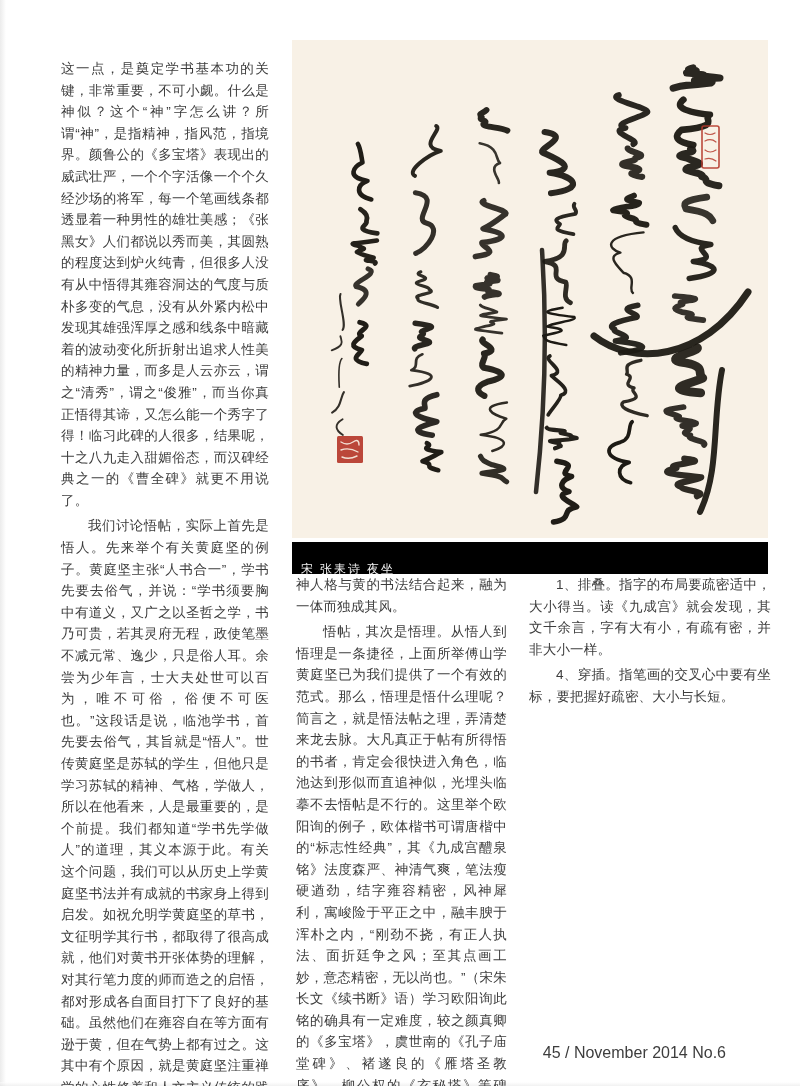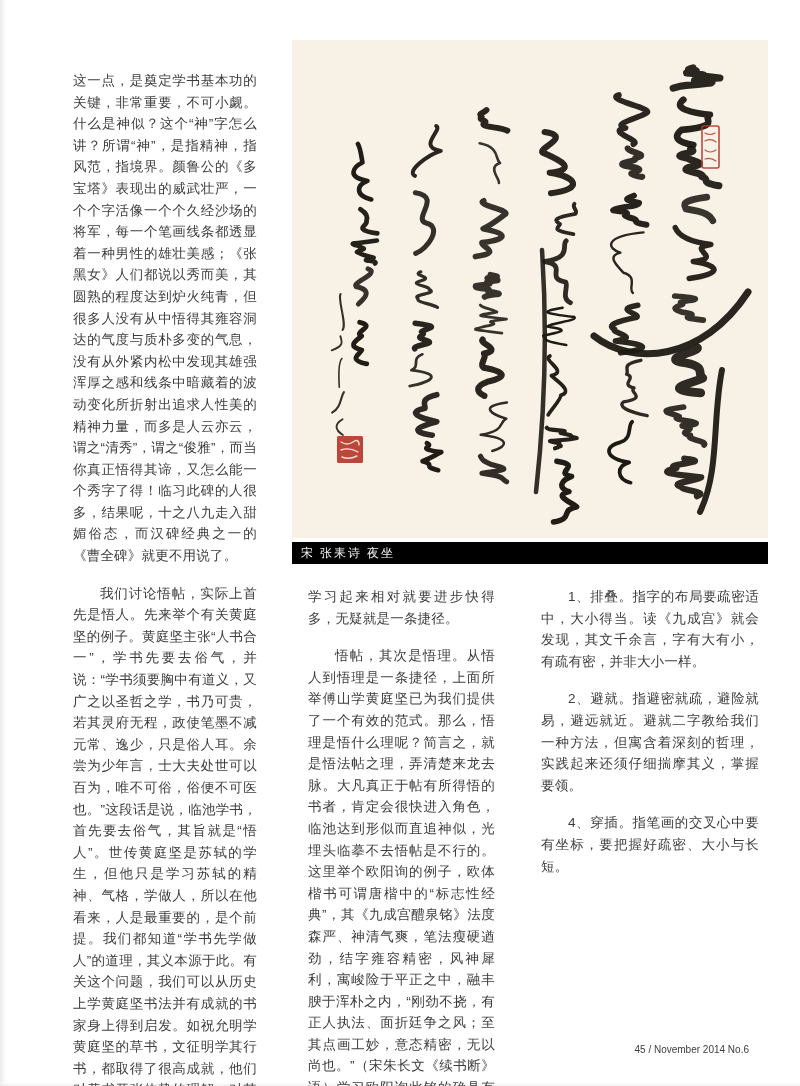--- a/index.html
+++ b/index.html
@@ -12,39 +12,39 @@
     background:linear-gradient(to right,#dcdcdc,#ffffff);opacity:.55;
   }
   .edge-bottom{
     position:absolute;left:0;bottom:0;width:800px;height:4px;
     background:linear-gradient(to top,#e3e3e3,#ffffff);opacity:.5;
   }
   .col{
     position:absolute;color:#3c3c3c;font-size:13.5px;line-height:21.6px;
     text-align:justify;letter-spacing:.2px;
   }
-  .col p{margin:16px;}
+  .col p{margin:4px;}
   .col p.indent{text-indent:2em;}
   .col-left{left:57px;top:54px;width:216px;}
   .col-mid{left:292px;top:570px;width:219px;}
   .col-right{left:525px;top:570px;width:250px;}
   .artwork{
     position:absolute;left:292px;top:40px;width:476px;height:498px;
     background:#f8f1e6;
   }
   .artwork svg{display:block;width:476px;height:498px;}
   .caption{
-    position:absolute;left:292px;top:542px;width:476px;height:22px;
+    position:absolute;left:292px;top:542px;width:476px;height:14px;
     background:#000000;color:#f2f2f2;font-size:12px;line-height:22px;
-    padding:0 9px;box-sizing:border-box;letter-spacing:2px;
+    padding:16px 9px;box-sizing:border-box;letter-spacing:2px;
     font-family:"Liberation Serif","DejaVu Serif",serif;
   }
   .footer{
-    position:absolute;left:499px;top:1044px;width:250px;text-align:right;
-    color:#3d3d3d;font-size:10px;
+    position:absolute;left:476px;top:1044px;width:250px;text-align:right;
+    color:#3d3d3d;font-size:16px;
   }
 </style>
 </head>
 <body>
 
 <div class="page">
   <div class="edge-left"></div>
   <div class="edge-bottom"></div>
 
   <div class="col col-left">
@@ -130,23 +130,22 @@
         <g>
           <rect x="45" y="396" width="26" height="27" rx="1.5" fill="#b5382b" opacity="0.92"></rect>
           <path d="M 49 402 q 6 4 12 0 t 6 3 M 49 410 q 8 -3 17 2 M 50 417 q 7 3 15 -1" stroke="#f8f1e6" stroke-width="1.4" fill="none" stroke-linecap="round" stroke-linejoin="round" opacity="0.9"></path>
         </g>
       </svg>
   </div>
 
   <div class="caption">宋 张耒诗 夜坐</div>
 
   <div class="col col-mid">
-      <p class="">学习起来相对就要进步快得多，无疑就是一条捷径。</p>
+      <p class="">神人格与黄的书法结合起来，融为一体而独成其风。</p>
       <p class="indent">悟帖，其次是悟理。从悟人到悟理是一条捷径，上面所举傅山学黄庭坚已为我们提供了一个有效的范式。那么，悟理是悟什么理呢？简言之，就是悟法帖之理，弄清楚来龙去脉。大凡真正于帖有所得悟的书者，肯定会很快进入角色，临池达到形似而直追神似，光埋头临摹不去悟帖是不行的。这里举个欧阳询的例子，欧体楷书可谓唐楷中的“标志性经典”，其《九成宫醴泉铭》法度森严、神清气爽，笔法瘦硬遒劲，结字雍容精密，风神犀利，寓峻险于平正之中，融丰腴于浑朴之内，“刚劲不挠，有正人执法、面折廷争之风；至其点画工妙，意态精密，无以尚也。”（宋朱长文《续书断》语）学习欧阳询此铭的确具有一定难度，较之颜真卿的《多宝塔》，虞世南的《孔子庙堂碑》、褚遂良的《雁塔圣教序》、柳公权的《玄秘塔》等碑来，尤具难度。依我见，临欧字难，难就难在法度森严和变化较多。《九成宫》书出魏晋，法兼南北，融为一体而独成其风，其精密的结构、刚劲的</p>
     </div>
   <div class="col col-right">
       <p class="indent">1、排叠。指字的布局要疏密适中，大小得当。读《九成宫》就会发现，其文千余言，字有大有小，有疏有密，并非大小一样。</p>
-      <p class="indent">2、避就。指避密就疏，避险就易，避远就近。避就二字教给我们一种方法，但寓含着深刻的哲理，实践起来还须仔细揣摩其义，掌握要领。</p>
       <p class="indent">4、穿插。指笔画的交叉心中要有坐标，要把握好疏密、大小与长短。</p>
     </div>
 
   <div class="footer">45 / November 2014 No.6</div>
 </div>
 
 </body></html>

